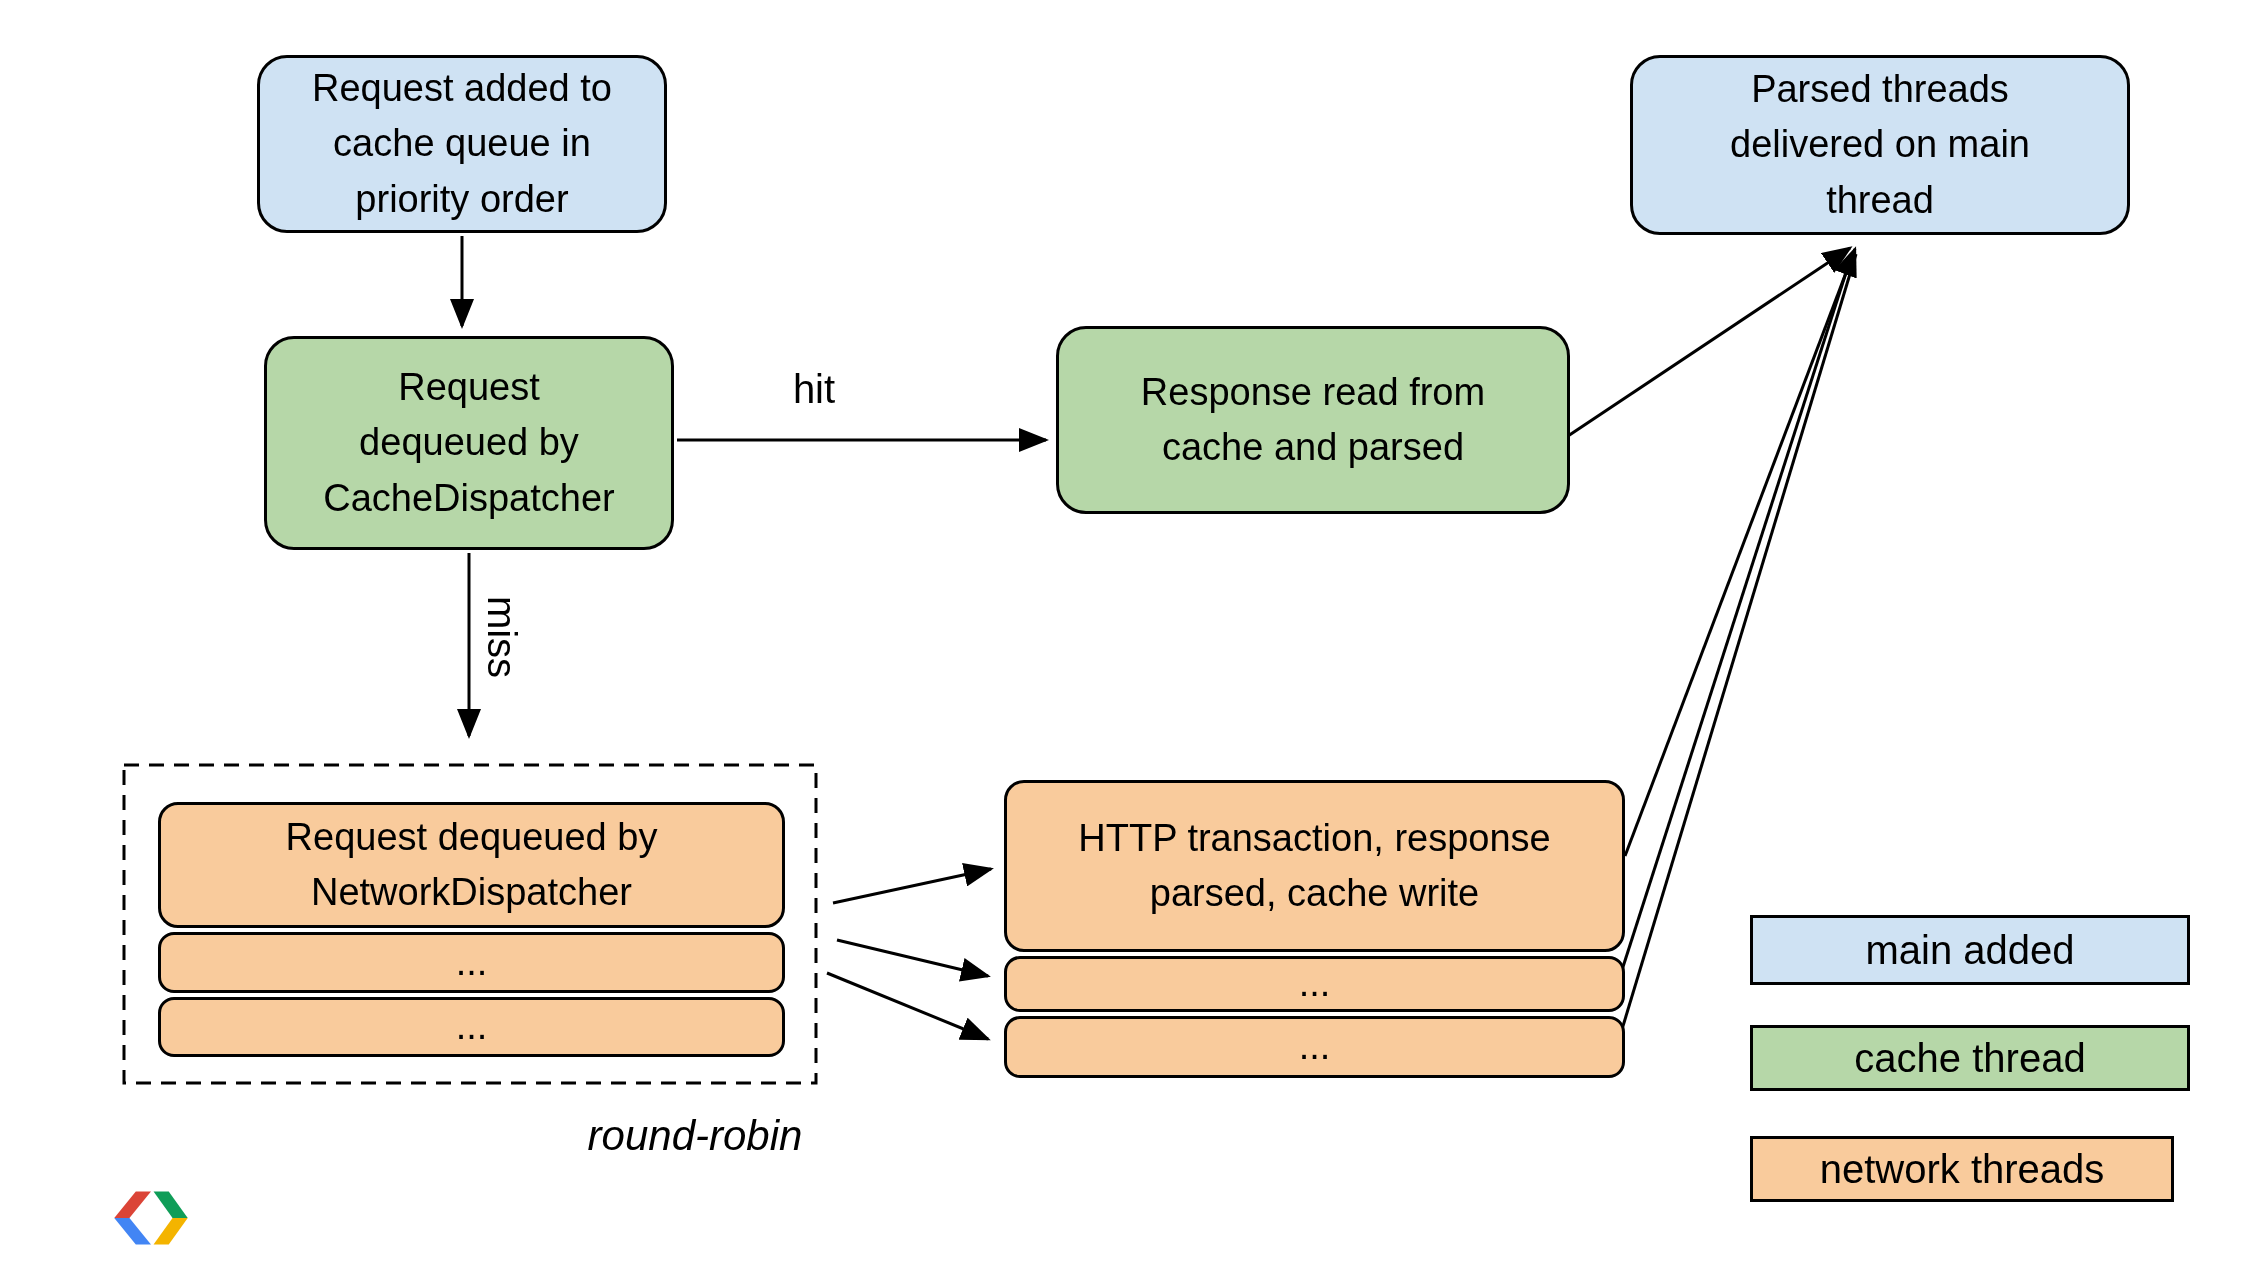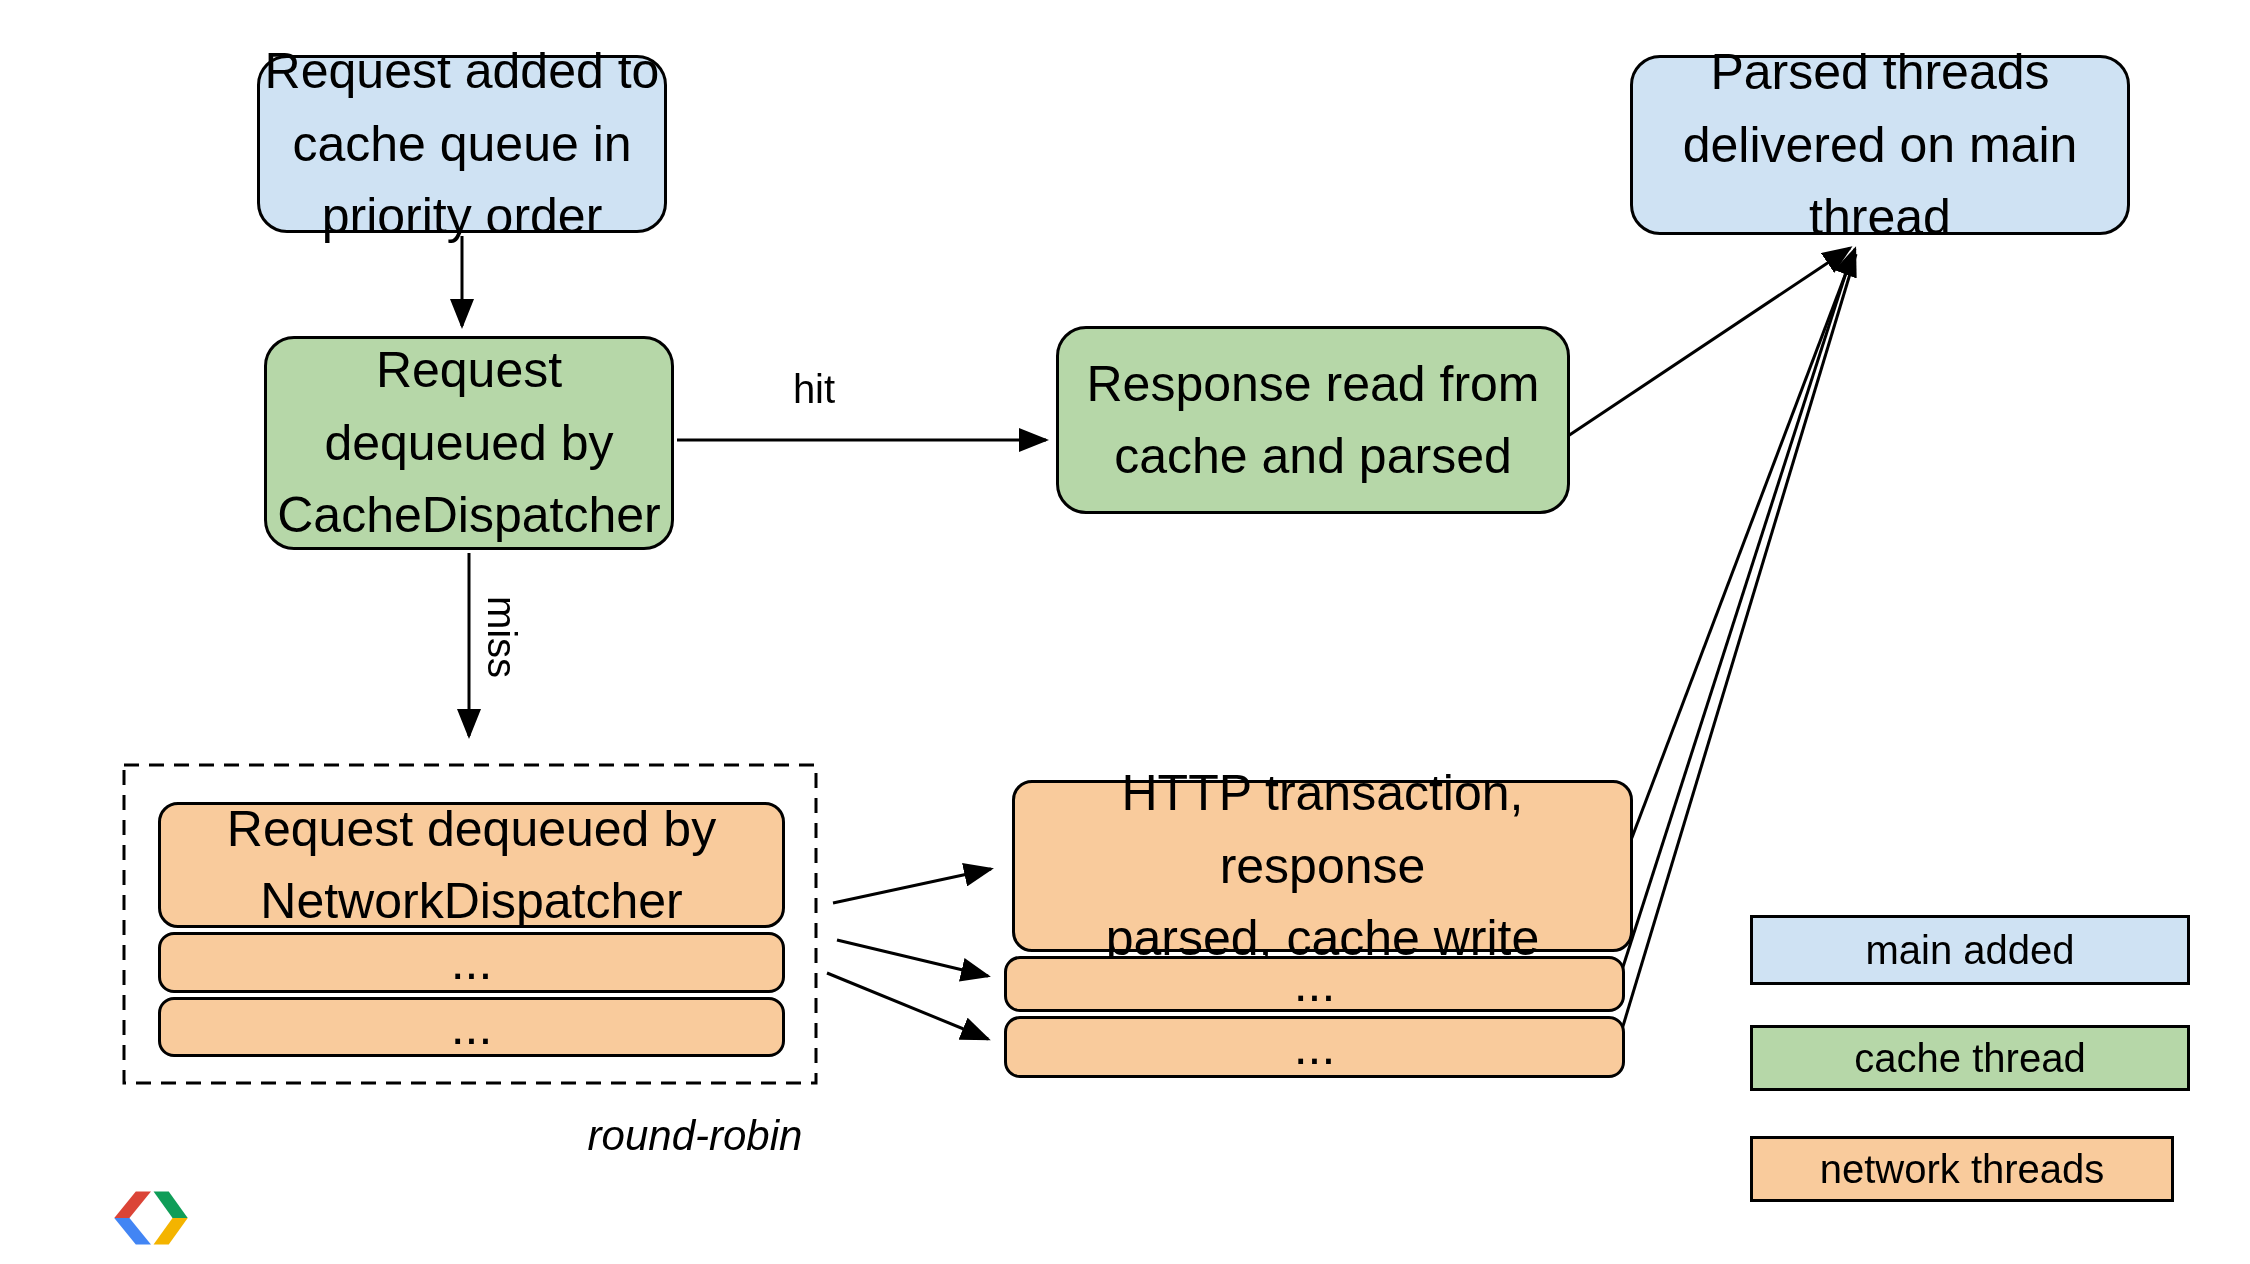--- a/index.html
+++ b/index.html
@@ -10,21 +10,21 @@
     font-family:"Liberation Sans", sans-serif;
     color:#000;
     overflow:hidden;
   }
   .layer{position:absolute;left:0;top:0;}
   .node{
     position:absolute;
     border:3px solid #000;
     display:flex;align-items:center;justify-content:center;
     text-align:center;
-    font-size:50px;line-height:1.45;
+    font-size:38px;line-height:1.45;
     box-sizing:border-box;
   }
   .node span{white-space:pre-line;}
   .r28{border-radius:30px;}
   .r20{border-radius:20px;}
   .r14{border-radius:16px;}
   .legend-box{
     position:absolute;
     border:3px solid #000;
     display:flex;align-items:center;justify-content:center;
@@ -97,21 +97,21 @@
     <span>Request dequeued by
 NetworkDispatcher</span>
   </div>
   <div class="node r14" style="left: 158px; top: 932px; width: 627px; height: 61px; background-color: rgb(249, 203, 156);">
     <span>...</span>
   </div>
   <div class="node r14" style="left: 158px; top: 997px; width: 627px; height: 60px; background-color: rgb(249, 203, 156);">
     <span>...</span>
   </div>
 
-  <div class="node r20" style="left: 1004px; top: 780px; width: 621px; height: 172px; background-color: rgb(249, 203, 156); margin-left: 8px;">
+  <div class="node r20" style="left: 1004px; top: 780px; width: 621px; height: 172px; background-color: rgb(249, 203, 156);">
     <span>HTTP transaction, response
 parsed, cache write</span>
   </div>
   <div class="node r14" style="left: 1004px; top: 956px; width: 621px; height: 56px; background-color: rgb(249, 203, 156);">
     <span>...</span>
   </div>
   <div class="node r14" style="left: 1004px; top: 1016px; width: 621px; height: 62px; background-color: rgb(249, 203, 156);">
     <span>...</span>
   </div>
 

